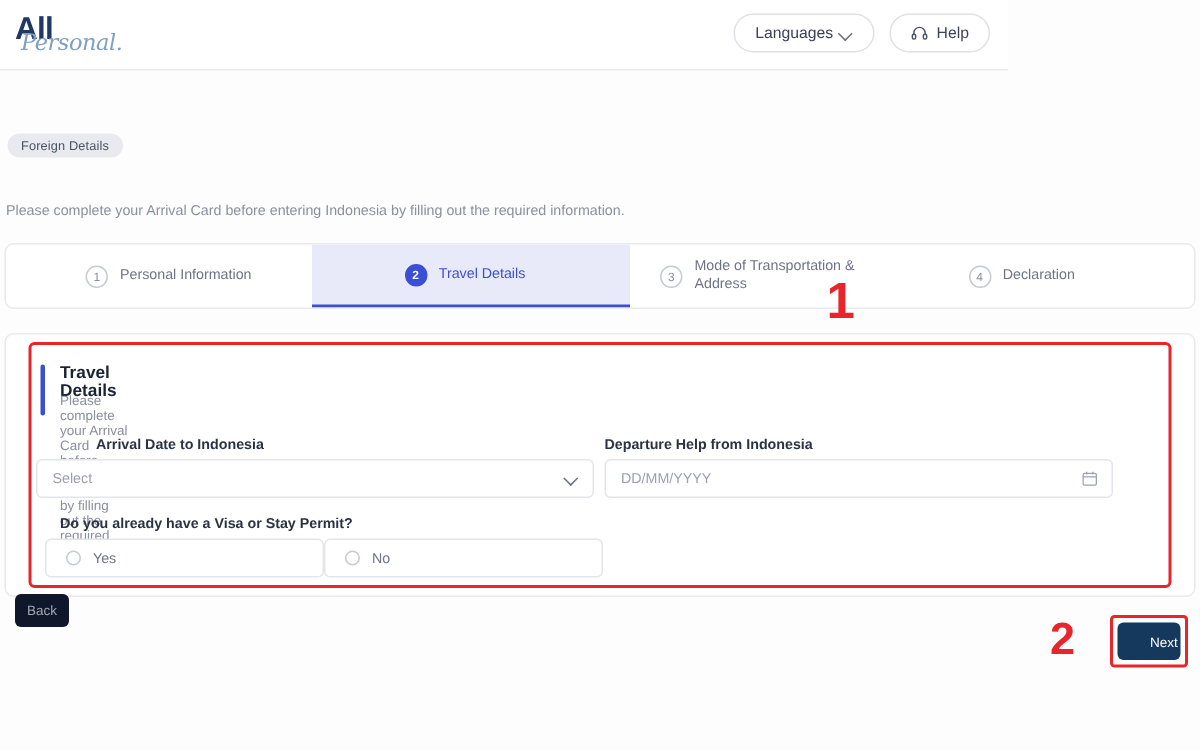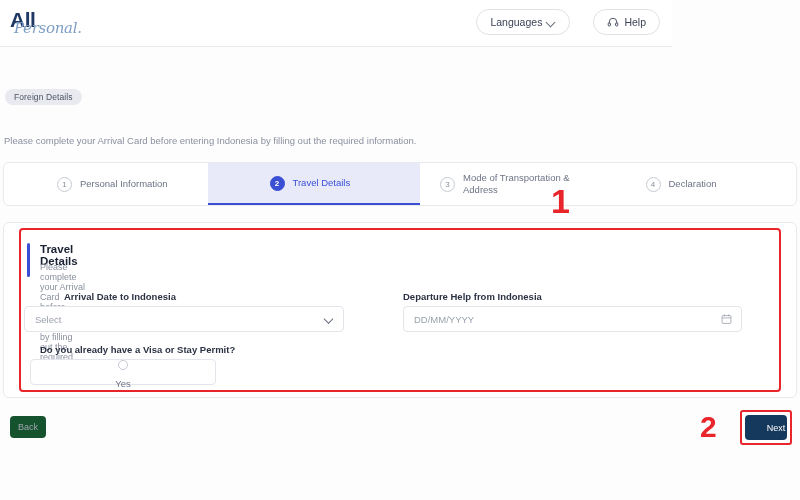--- a/index.html
+++ b/index.html
@@ -25,21 +25,21 @@
     letter-spacing: -0.5px;
   }
   .logo-ind {
     position: absolute; left: 6px; top: 13px;
     font-family: "DejaVu Serif", serif;
     font-style: italic; font-size: 15px; color: #7e9fc4;
     letter-spacing: -0.3px;
   }
   .hdr-right {
     position: absolute; right: 12px; top: 9px;
-    display: flex; gap: 23px; align-items: center;
+    display: flex; gap: 10px; align-items: center;
   }
   .pill {
     display: flex; align-items: center; gap: 5px;
     height: 26px; padding: 0 13px;
     border: 1px solid #dfe1e7; border-radius: 13px;
     background: #fff; font-size: 10.5px; color: #3c4257;
     cursor: pointer; white-space: nowrap;
   }
   .chev { width: 9px; height: 9px; position: relative; flex: none; }
   .chev::before {
@@ -138,23 +138,23 @@
     display: flex; align-items: center; gap: 8px; padding: 0 13px;
     font-size: 9.5px; color: #6e7486; cursor: pointer;
   }
   .radio-dot {
     width: 10px; height: 10px; border-radius: 50%;
     border: 1.2px solid #c7cad3; background: #fff; flex: none;
   }
 
   
   .btn-back {
-    position: absolute; left: 10px; top: 416px;
+    position: absolute; left: 10px; top: 396px;
     width: 36px; height: 22px; border-radius: 4px;
-    background: #14532d; color: #a0a5b1; border: none;
+    background: #0f172a; color: #a0a5b1; border: none;
     font-size: 9px; cursor: pointer;
     display: flex; align-items: center; justify-content: center;
     font-family: "Liberation Sans", sans-serif;
   }
   .btn-next {
     position: absolute; left: 745px; top: 415px;
     width: 42px; height: 25px; border-radius: 4px;
     background: #15395c; color: #ffffff; border: none;
     font-size: 9px; cursor: pointer;
     display: flex; align-items: center; justify-content: center;
@@ -222,40 +222,44 @@
 
   <div class="card">
 
     <div class="sect-head">
       <div class="accent"></div>
       <div class="sect-title">Travel Details</div>
       <div class="sect-sub">Please complete your Arrival Card before entering Indonesia by filling out the required information.</div>
     </div>
 
     <div class="field-label" style="left:20px; top:68px;margin-left:40px;">Arrival Date to Indonesia</div>
-    <div class="input" style="left:20px; top:83px; width:320px;">
+    <div class="input" style="left:20px; top:83px; width:372px;">
       <span>Select</span>
       <span class="icon-r chev"></span>
     </div>
 
     <div class="field-label" style="left:399px; top:68px;">Departure Help from Indonesia</div>
     <div class="input" style="left:399px; top:83px; width:339px;">
       <span>DD/MM/YYYY</span>
       <svg class="icon-r" width="11" height="11" viewBox="0 0 16 16">
         <rect x="1.6" y="3" width="12.8" height="11.4" rx="1.3" fill="none" stroke="#9ba1ae" stroke-width="1.2"></rect>
         <line x1="1.6" y1="6.4" x2="14.4" y2="6.4" stroke="#9ba1ae" stroke-width="1.2"></line>
         <line x1="5" y1="1.4" x2="5" y2="4" stroke="#9ba1ae" stroke-width="1.2"></line>
         <line x1="11" y1="1.4" x2="11" y2="4" stroke="#9ba1ae" stroke-width="1.2"></line>
       </svg>
     </div>
 
     <div class="field-label" style="left:36px; top:121px;">Do you already have a Visa or Stay Permit?</div>
-    <div class="radio-box" style="left:26px; top:136px;flex-direction:column;">
+    <div class="radio-box" style="left:26px; top:136px;">
       <span class="radio-dot"></span>
       <span>Yes</span>
+    </div>
+    <div class="radio-box" style="left:212px; top:136px;">
+      <span class="radio-dot"></span>
+      <span>No</span>
     </div>
   </div>
 
   <div class="redbox-card"></div>
 
   <button class="btn-back">Back</button>
   <button class="btn-next">Next</button>
   <div class="redbox-next"></div>
 
   <div class="anno anno-1">1</div>

